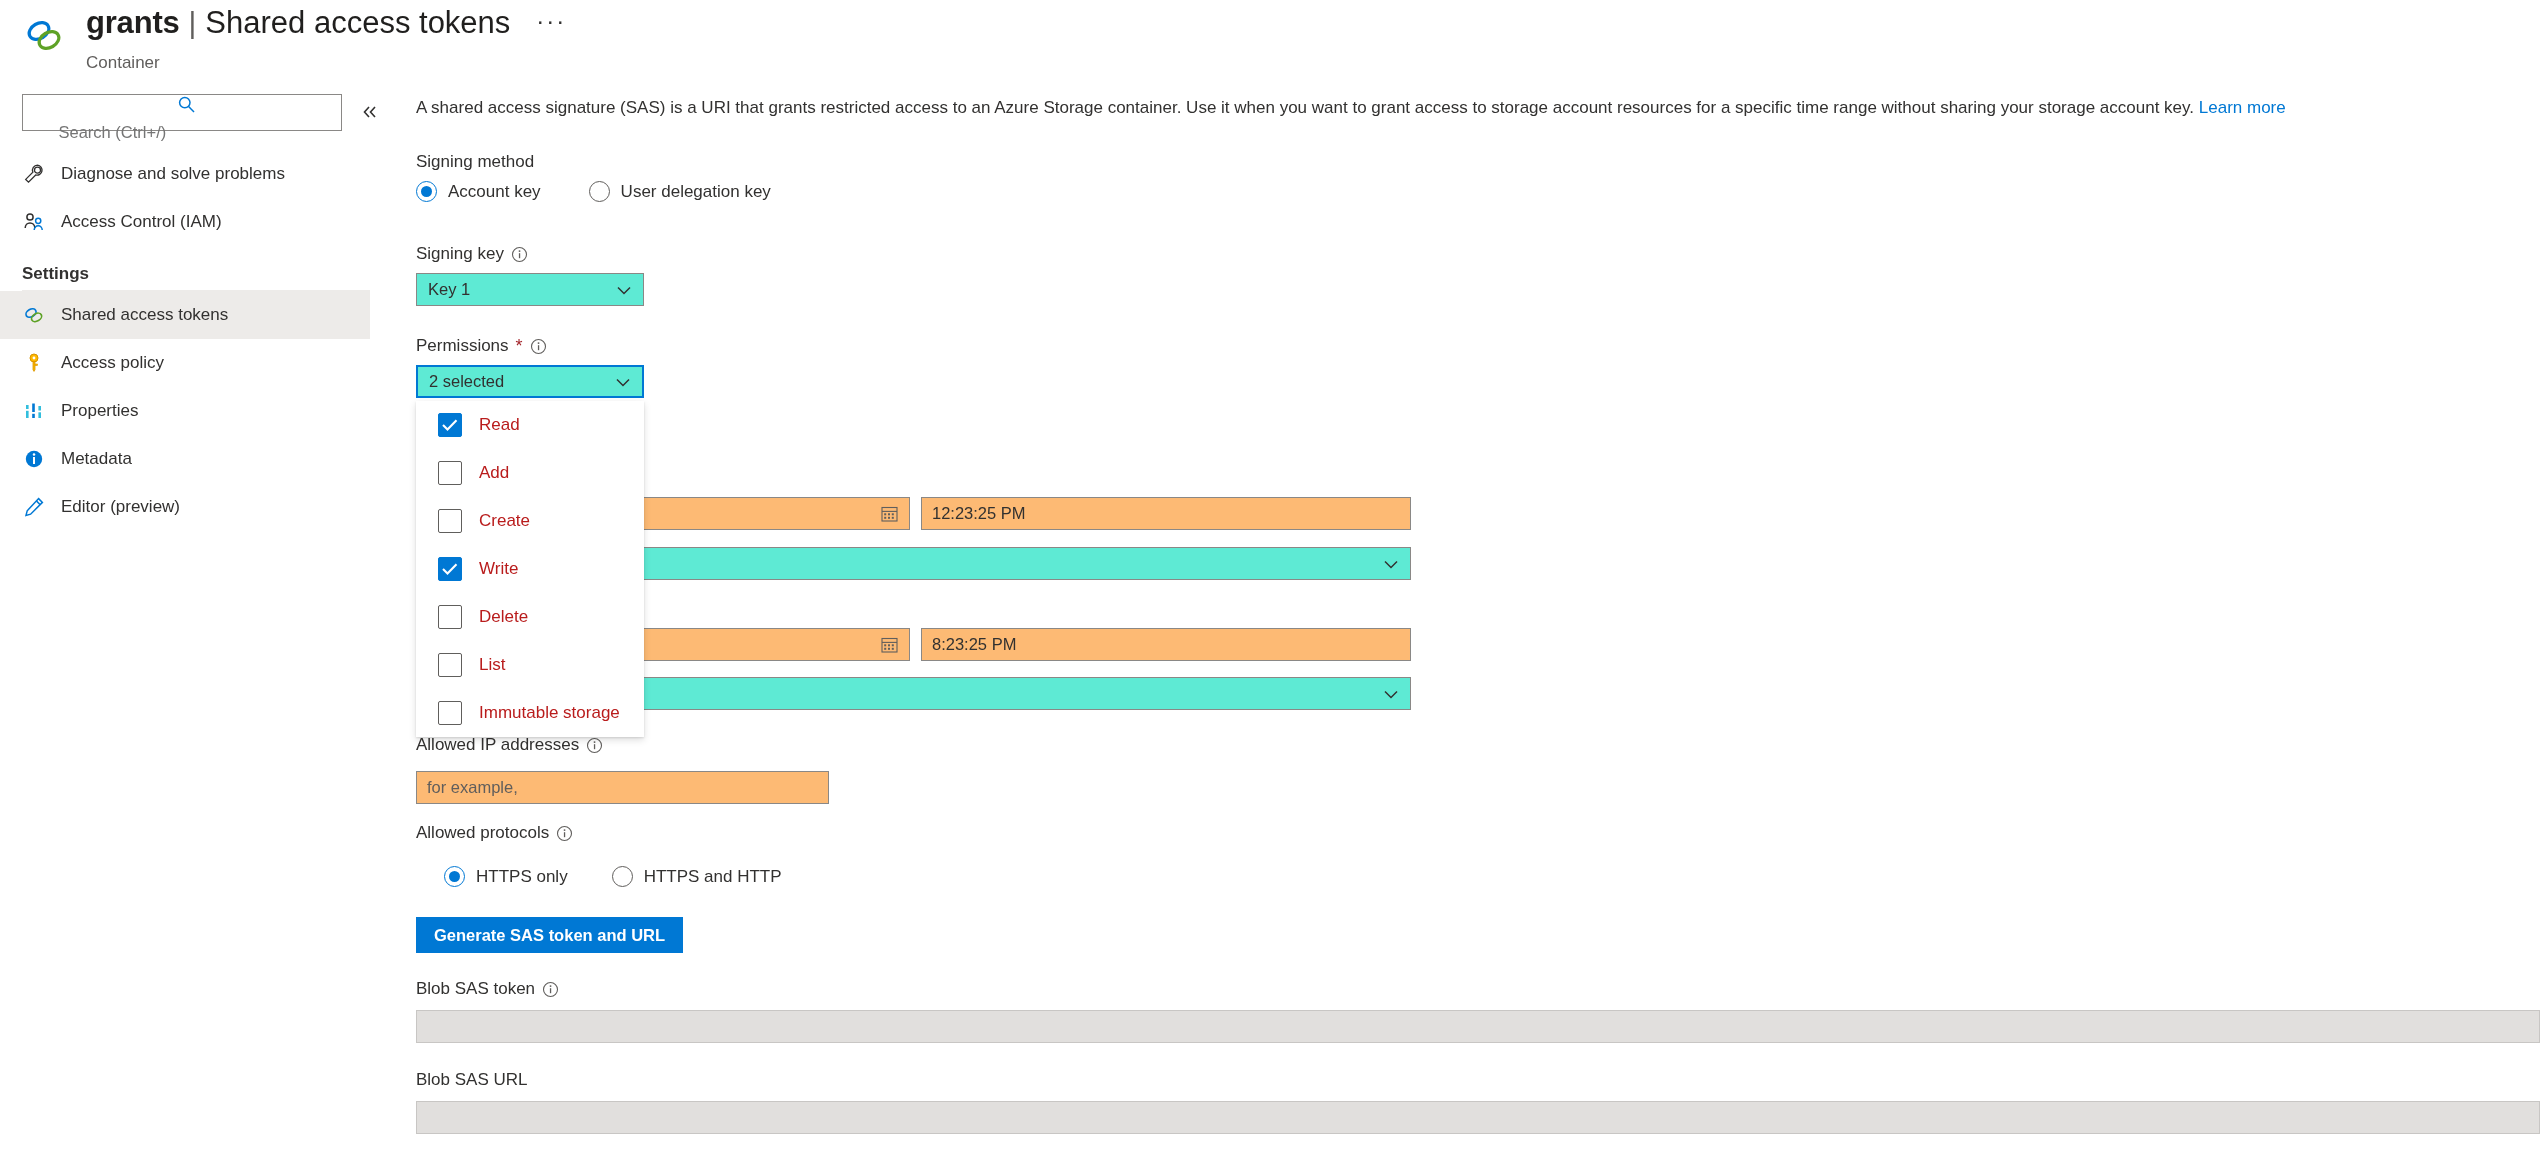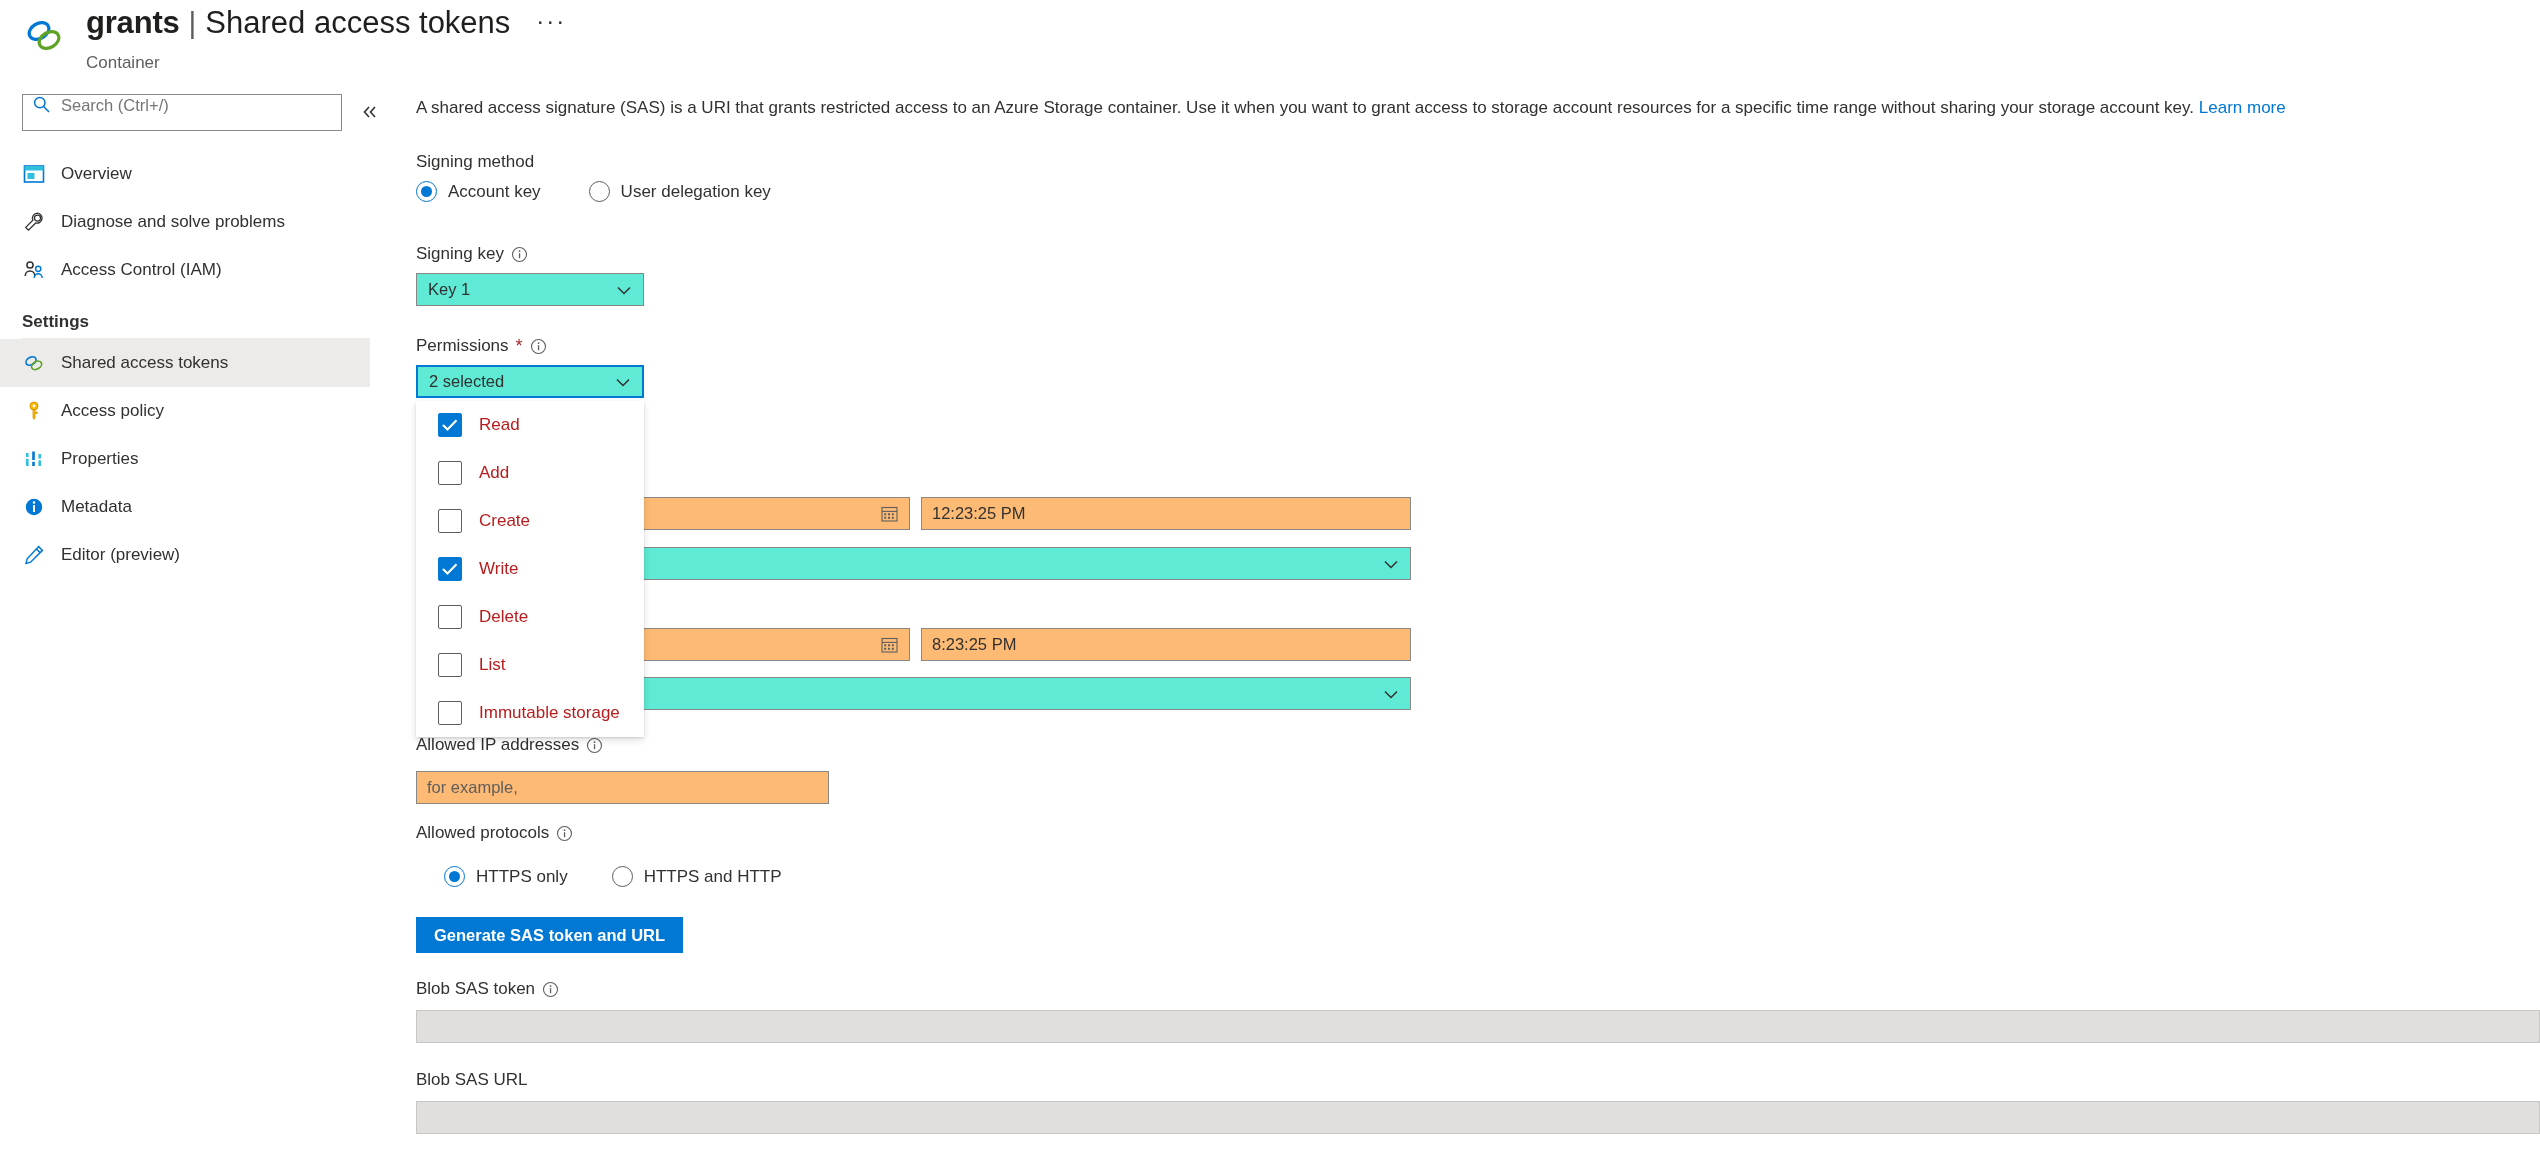--- a/index.html
+++ b/index.html
@@ -32,21 +32,21 @@
   .res-type {
     position:absolute; left:86px; top:53px;
     font-size:17px; color:#605e5c; font-weight:400;
   }
 
   
   .sidebar { position:absolute; left:0; top:88px; width:370px; height:1068px; background:#fff; }
   .search-wrap { position:absolute; left:22px; top:6px; width:320px; height:37px; }
   .search-box {
     width:320px; height:37px; border:1px solid #8a8886; background:#fff;
-    display:flex; align-items:flex-start; padding-left:9px; gap:8px;
+    display:flex; align-items:center; padding-left:9px; gap:8px;flex-direction:column;
   }
   .search-box .mag { width:19px; height:19px; flex:0 0 19px; }
   .search-input {
     border:0; outline:0; background:transparent; font-size:16.5px;
     color:#605e5c; font-family:"Liberation Sans", sans-serif; width:260px;
   }
   .collapse-btn {
     position:absolute; left:355px; top:10px; width:30px; height:28px;
     display:flex; align-items:center; justify-content:center;
     color:#323130; font-size:19px; cursor:default;
@@ -169,30 +169,20 @@
 
     <div class="collapse-btn">
       <svg width="18" height="16" viewBox="0 0 18 16">
         <polyline points="8,3 3.5,8 8,13" fill="none" stroke="#323130" stroke-width="1.6"></polyline>
         <polyline points="14,3 9.5,8 14,13" fill="none" stroke="#323130" stroke-width="1.6"></polyline>
       </svg>
     </div>
 
     <div class="nav-list">
 
-      <div class="nav-item">
-        <span class="ico">
-          <svg width="22" height="22" viewBox="0 0 22 22">
-            <rect x="1.5" y="3" width="19" height="16" fill="#fff" stroke="#0078d4" stroke-width="1.6"></rect>
-            <rect x="1.5" y="3" width="19" height="4.5" fill="#32bedd"></rect>
-            <rect x="4.5" y="10" width="7" height="6" fill="#32bedd"></rect>
-          </svg>
-        </span>
-        <span>Overview</span>
-      </div>
 
       <div class="nav-item">
         <span class="ico">
           <svg width="22" height="22" viewBox="0 0 22 22">
             <path d="M14.5 2.2a5 5 0 0 0-4.6 7l-7.2 7.2 2.8 2.8 7.2-7.2a5 5 0 1 0 1.8-9.8zm0 2a3 3 0 1 1 0 6 3 3 0 0 1 0-6z" fill="none" stroke="#323130" stroke-width="1.3"></path>
           </svg>
         </span>
         <span>Diagnose and solve problems</span>
       </div>
 

